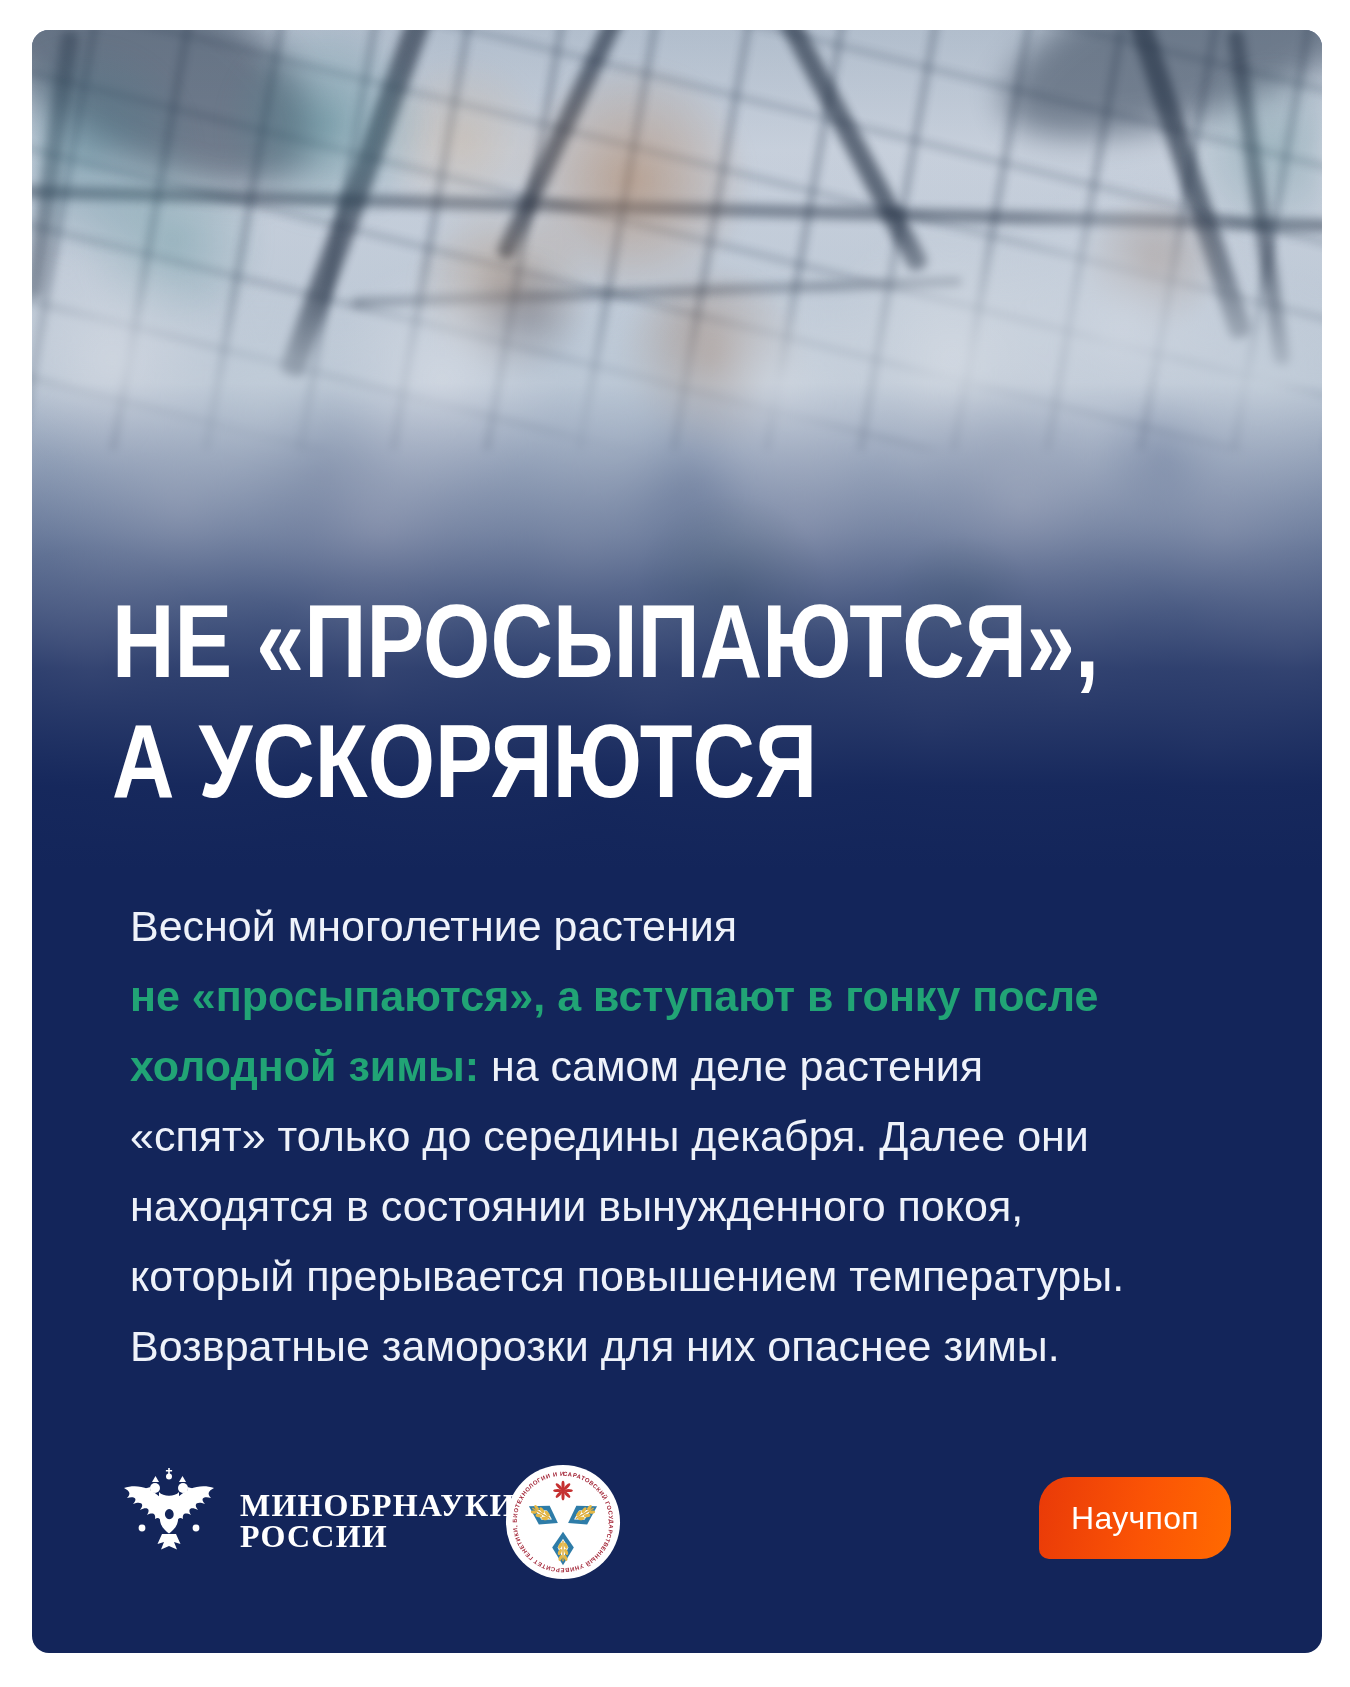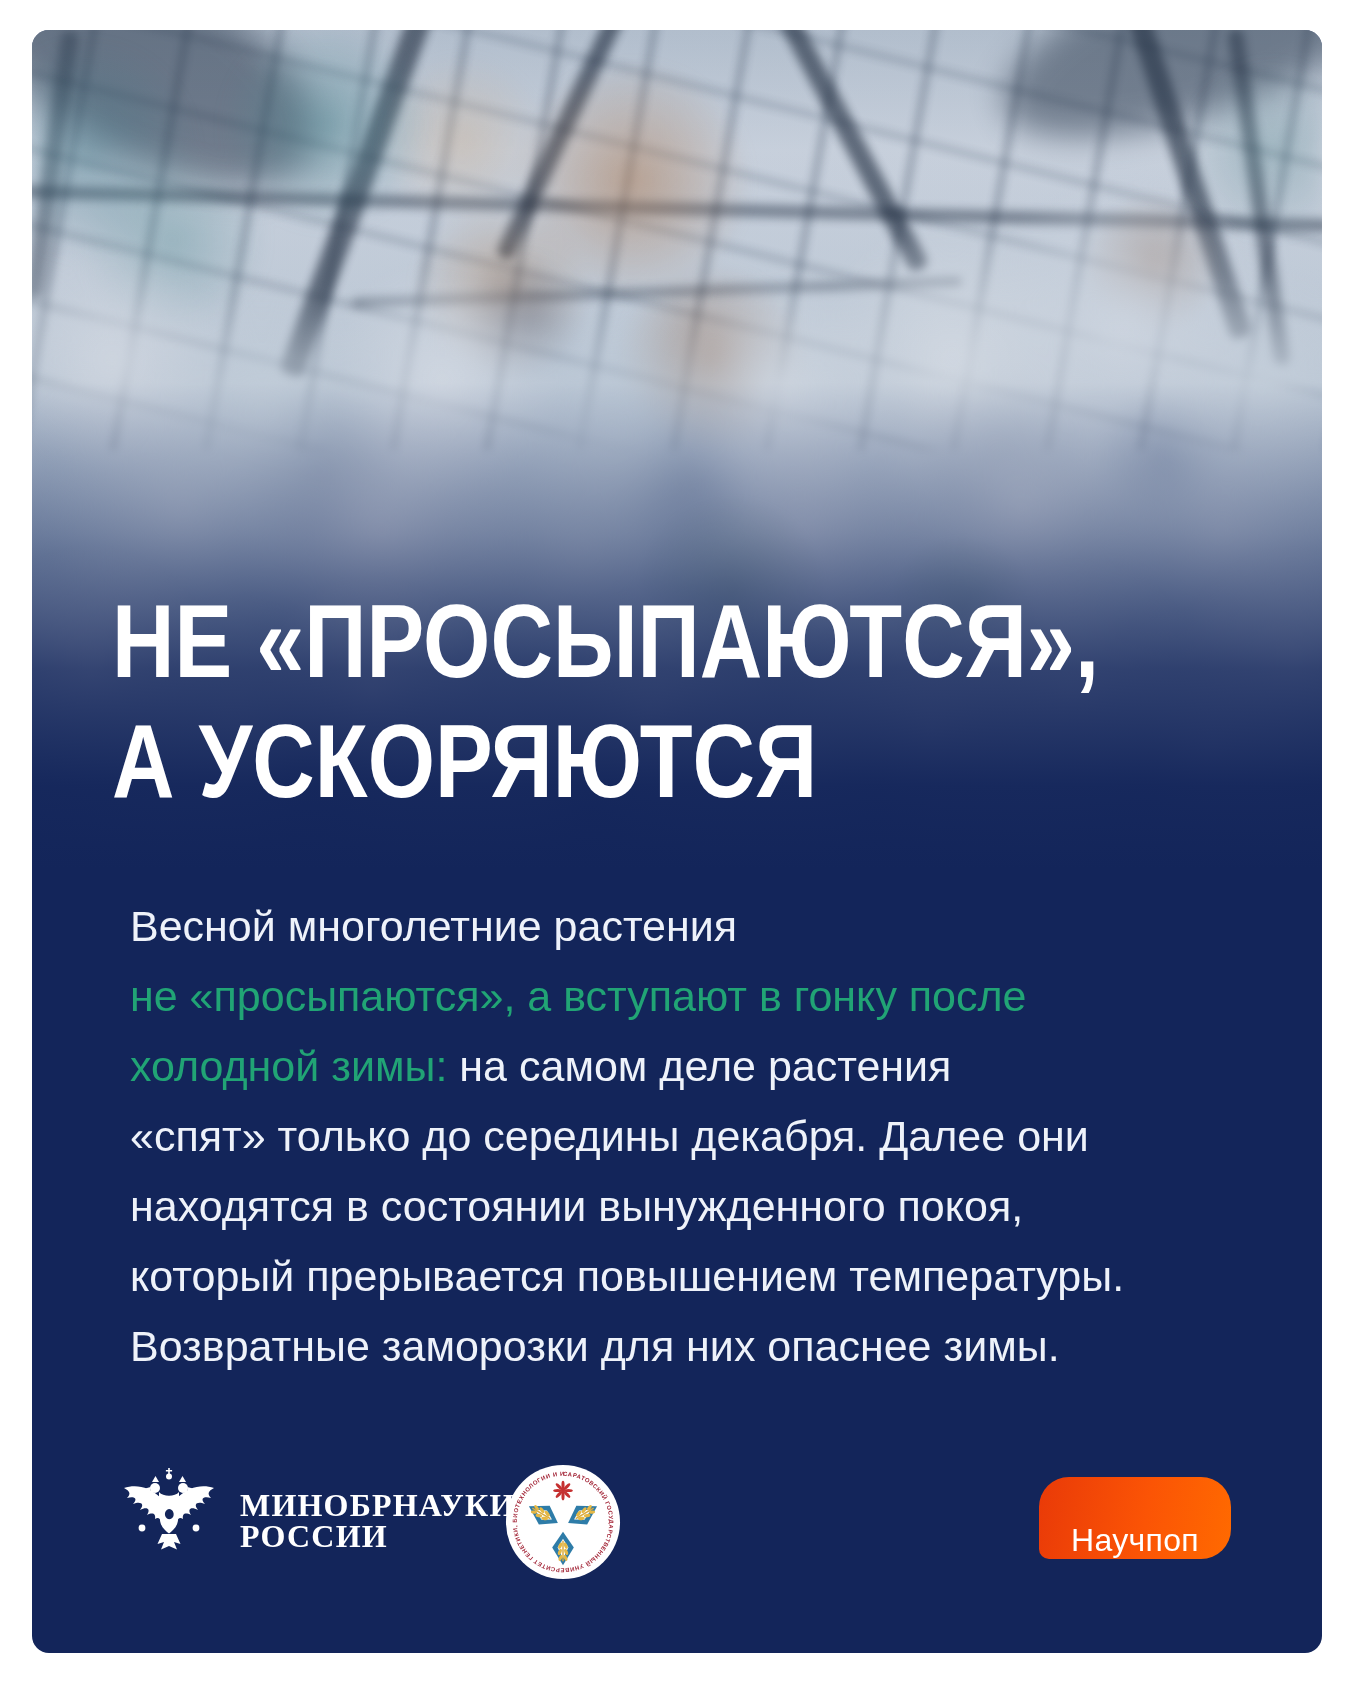--- a/index.html
+++ b/index.html
@@ -78,31 +78,31 @@
   .headline{
     position:absolute;left:80px;top:552px;margin:0;z-index:5;color:#ffffff;
     font-weight:700;font-size:103px;line-height:120px;letter-spacing:0px;
     transform:scaleX(.84);transform-origin:0 0;white-space:nowrap;
   }
   
   .bodytext{
     position:absolute;left:90px;top:853px;width:1120px;margin:8px;z-index:5;
     color:#eef2fa;font-size:43px;line-height:70px;font-weight:400;
   }
-  .bodytext .hl{color:#21A475;font-weight:400;}
+  .bodytext .hl{color:#21A475;font-weight:700;}
   
   .eagle-logo{position:absolute;left:87px;top:1437px;width:100px;height:104px;}
   .ministry-name{position:absolute;left:208px;top:1460px;color:#ffffff;
     font-size:32px;font-weight:700;line-height:31px;letter-spacing:1.2px;font-family:Liberation Serif, serif;}
   .uni-emblem{position:absolute;left:472px;top:1433px;width:118px;height:118px;}
   .badge{
     position:absolute;left:1007px;top:1447px;width:192px;height:82px;
     border-radius:30px 30px 30px 10px;
     background:linear-gradient(100deg,#e93a08 0%,#fb5405 55%,#ff6a00 100%);
-    display:flex;align-items:flex-end;justify-content:center;
+    display:flex;align-items:center;justify-content:center;
     color:#ffffff;font-size:32px;font-weight:500;letter-spacing:.3px;cursor:pointer;
   }
 </style>
 </head>
 <body>
 
 <div class="card">
 
   <div class="photo">
     <div class="ph-base"></div>

